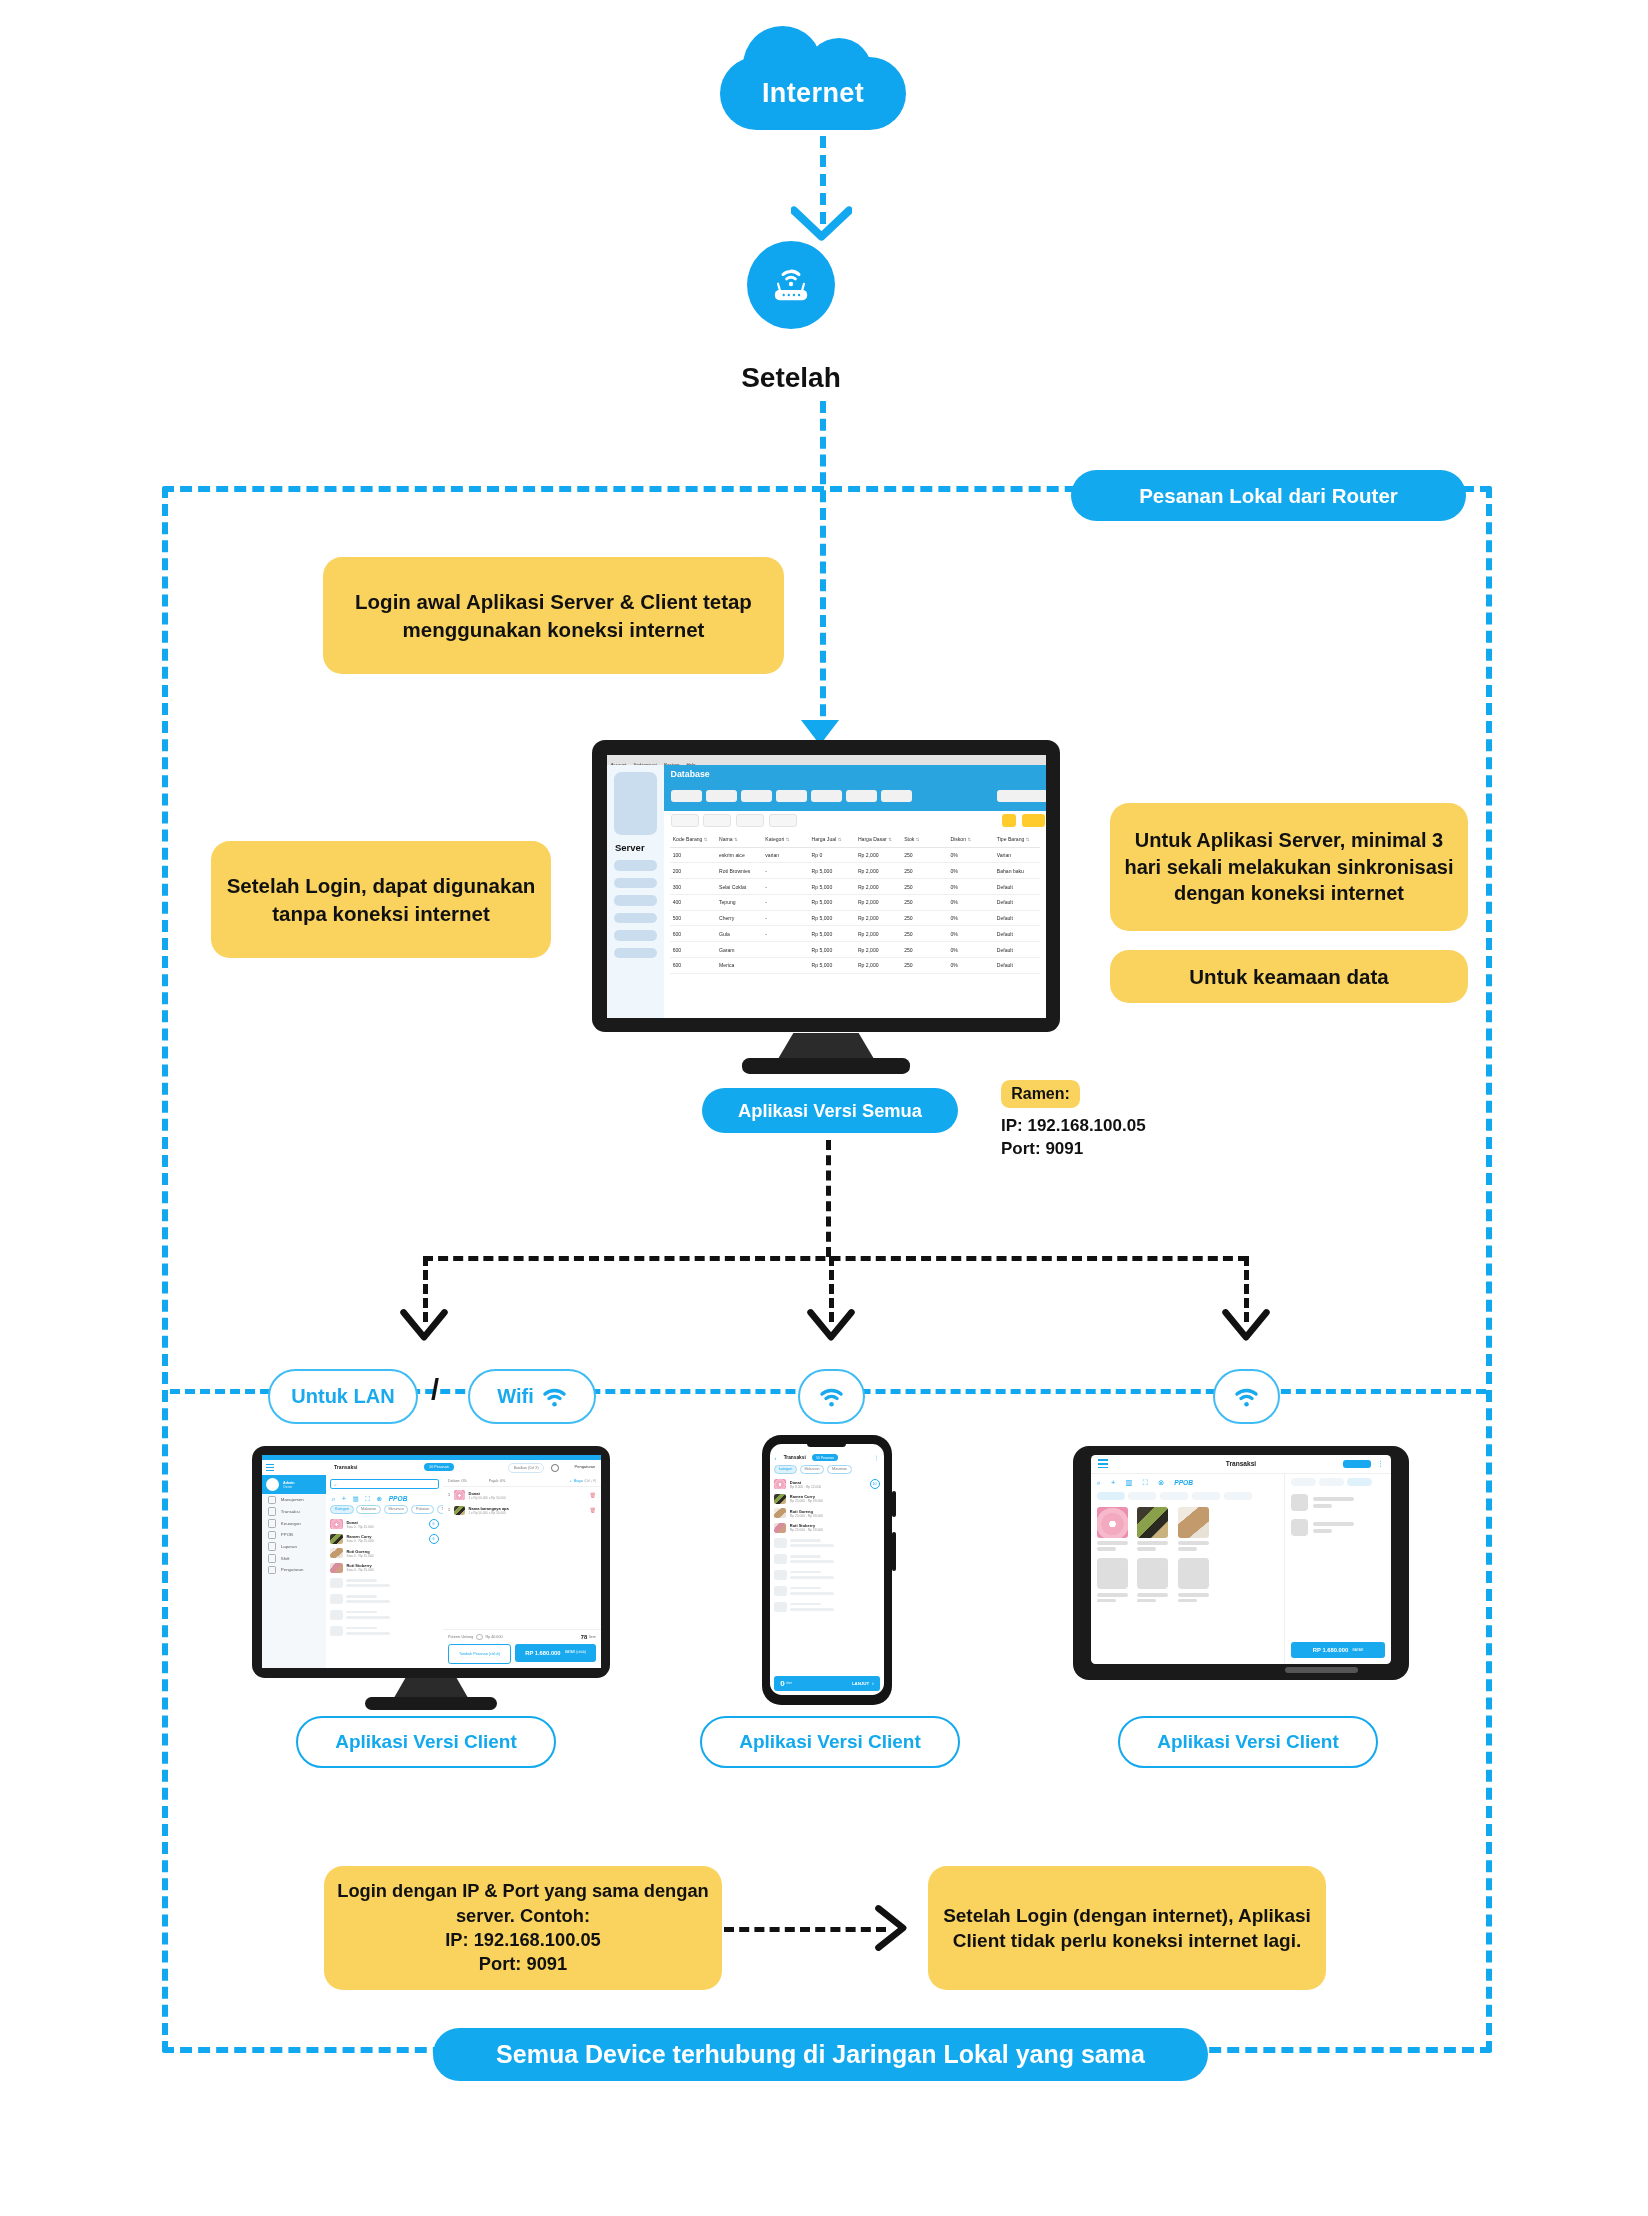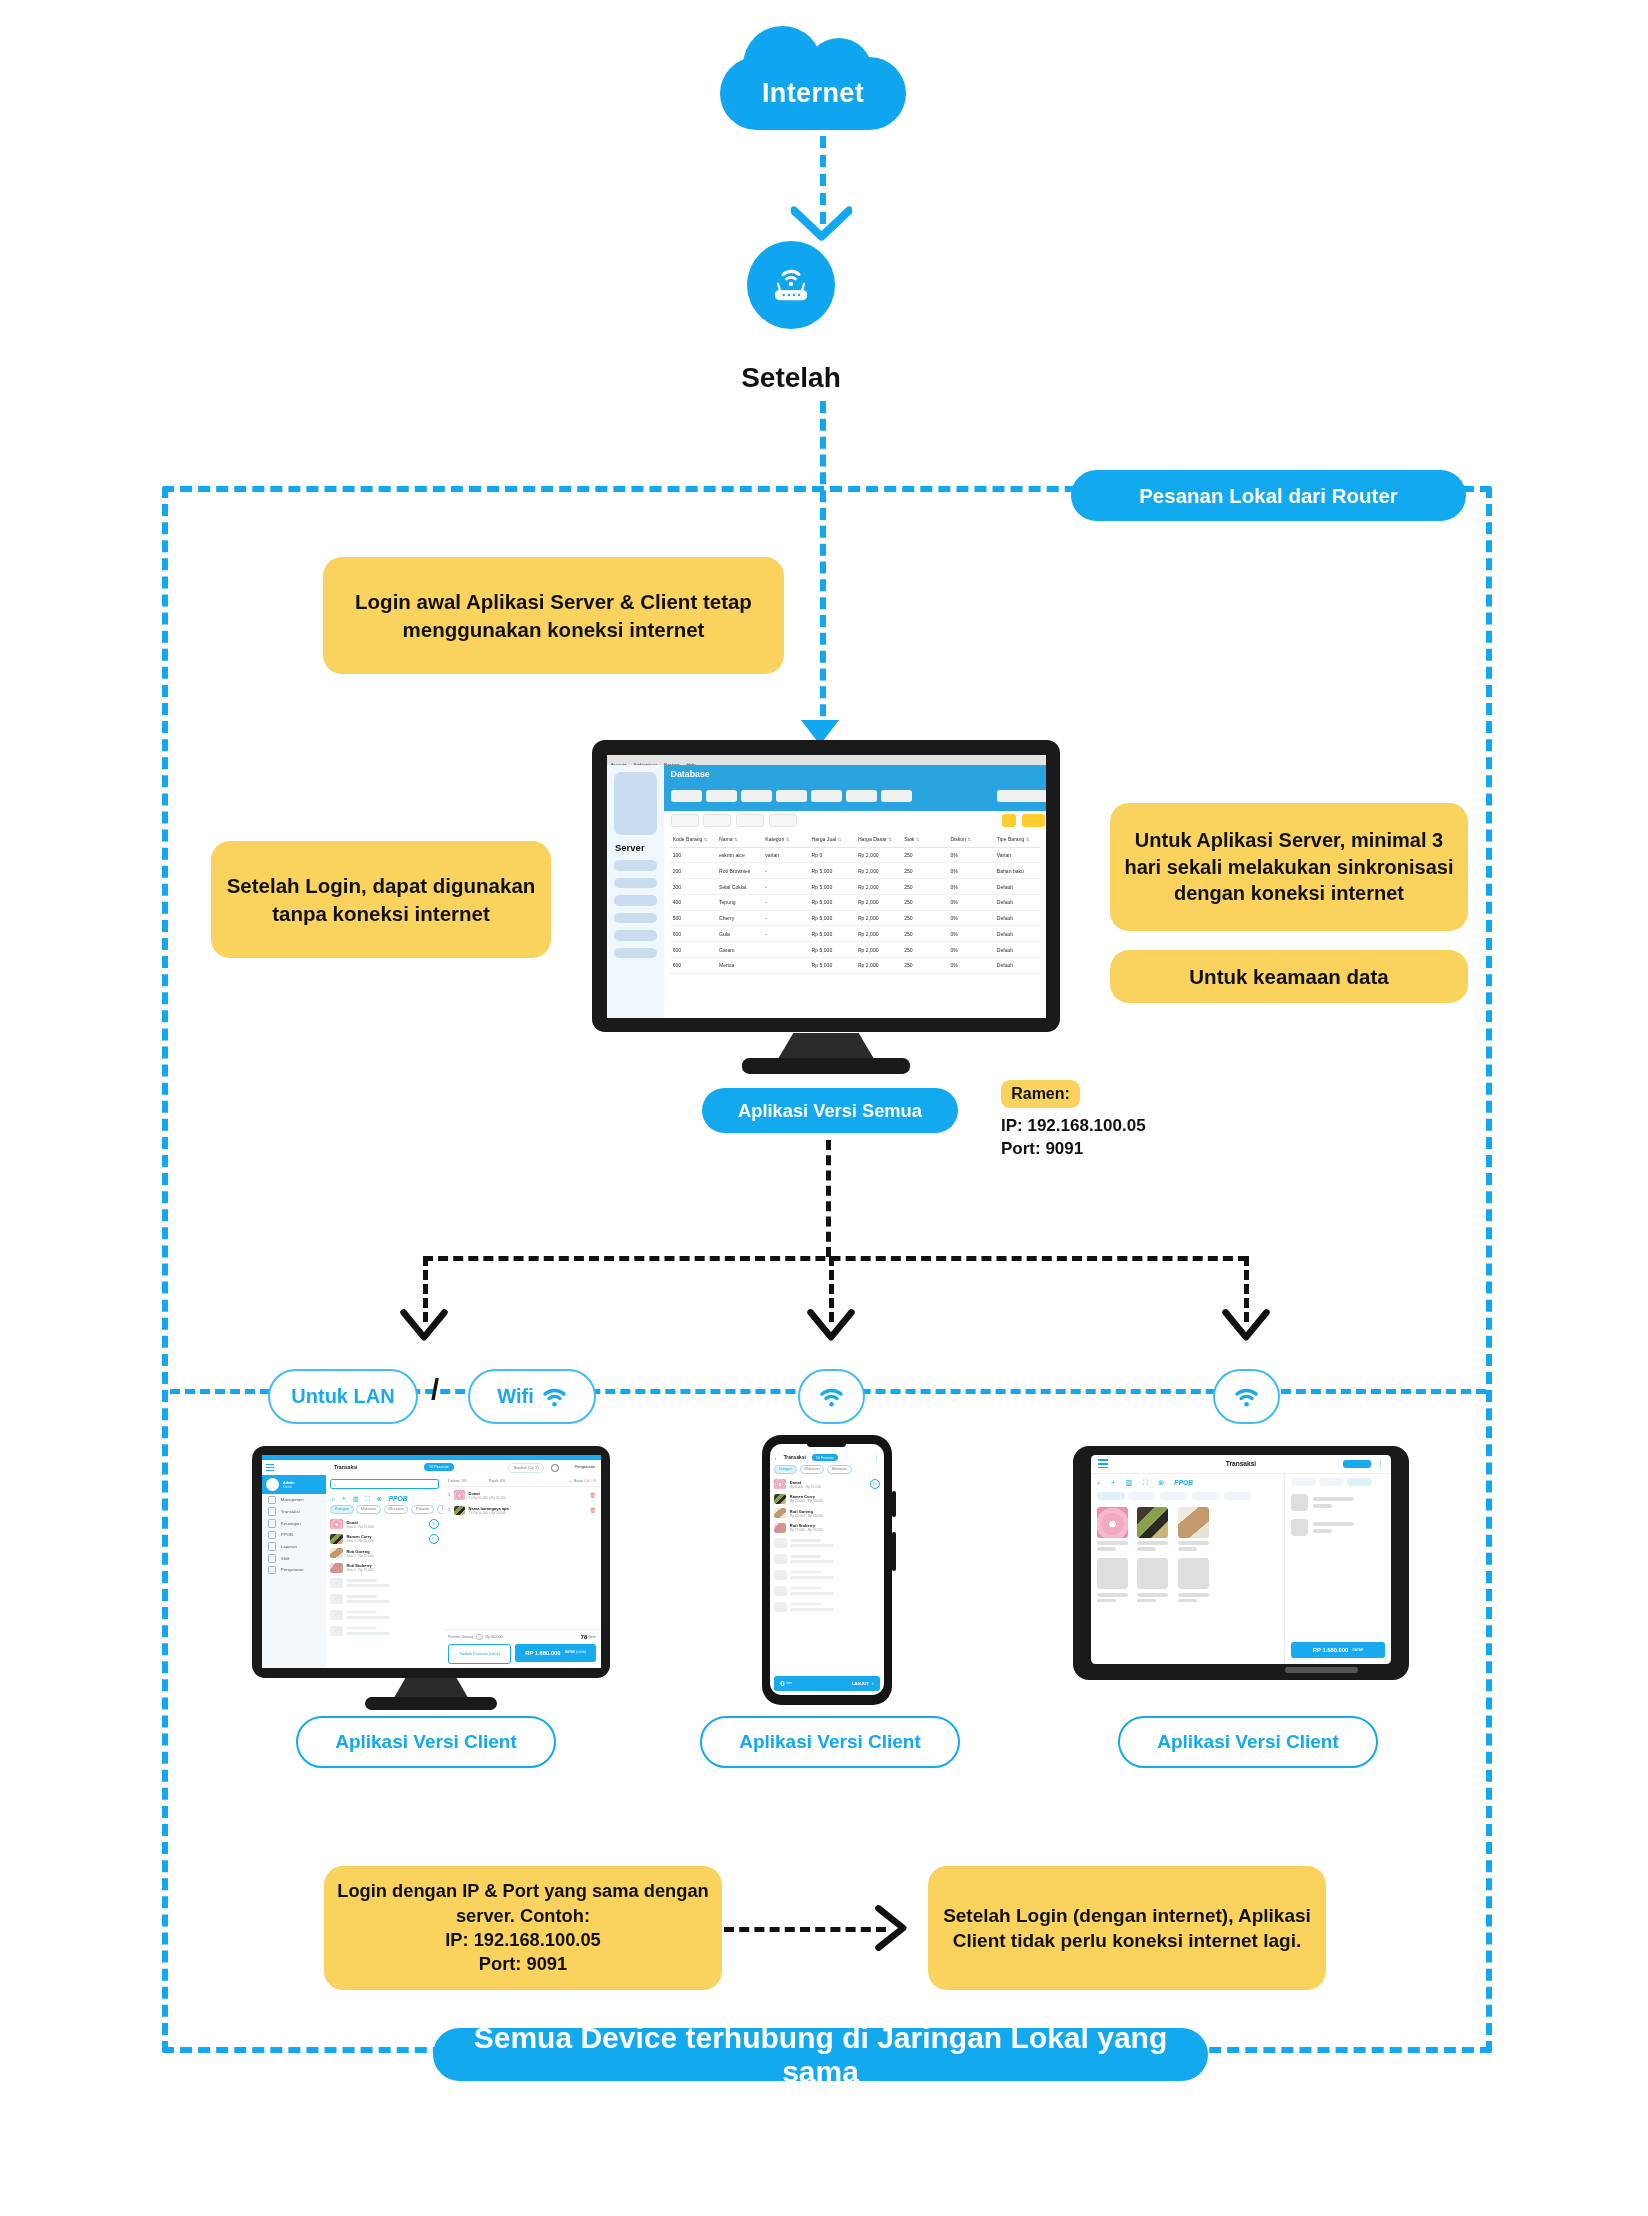--- a/index.html
+++ b/index.html
@@ -762,14 +762,14 @@
 IP: 192.168.100.05
 Port: 9091</div>
 
 <div class="abs hdash-black" style="left:724px;top:1927px;width:162px;"></div>
 <svg class="abs" style="left:874px;top:1904px;" width="38" height="48" viewBox="0 0 52 66">
   <path d="M6 6 L40 33 L6 60" fill="none" stroke="#111" stroke-width="9" stroke-linecap="round" stroke-linejoin="round"></path>
 </svg>
 
 <div class="abs callout" style="left:928px;top:1866px;width:398px;height:124px;font-size:19px;">Setelah Login (dengan internet), Aplikasi Client tidak perlu koneksi internet lagi.</div>
 
-<div class="abs pill-blue" style="left:433px;top:2028px;width:775px;height:53px;font-size:30px;">Semua Device terhubung di Jaringan Lokal yang sama</div>
+<div class="abs pill-blue" style="left:433px;top:2028px;width:775px;height:53px;font-size:25px;">Semua Device terhubung di Jaringan Lokal yang sama</div>
 
 
 </body></html>

